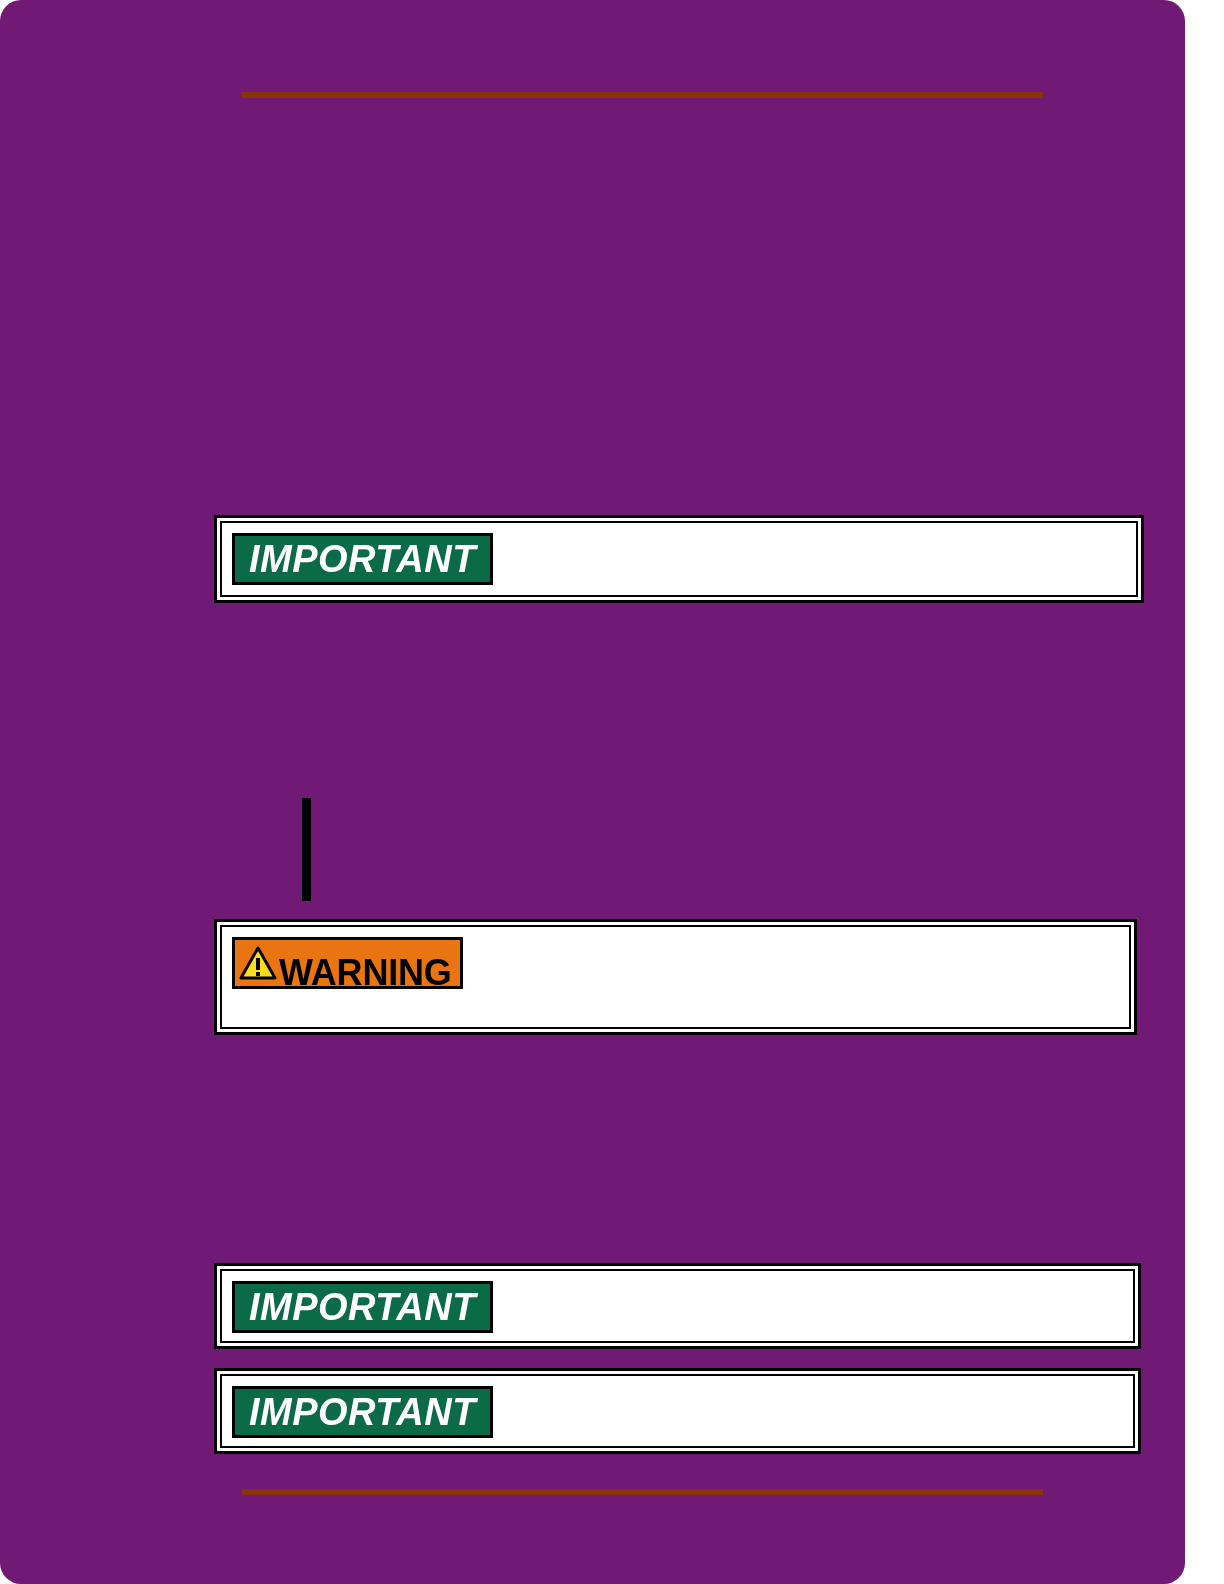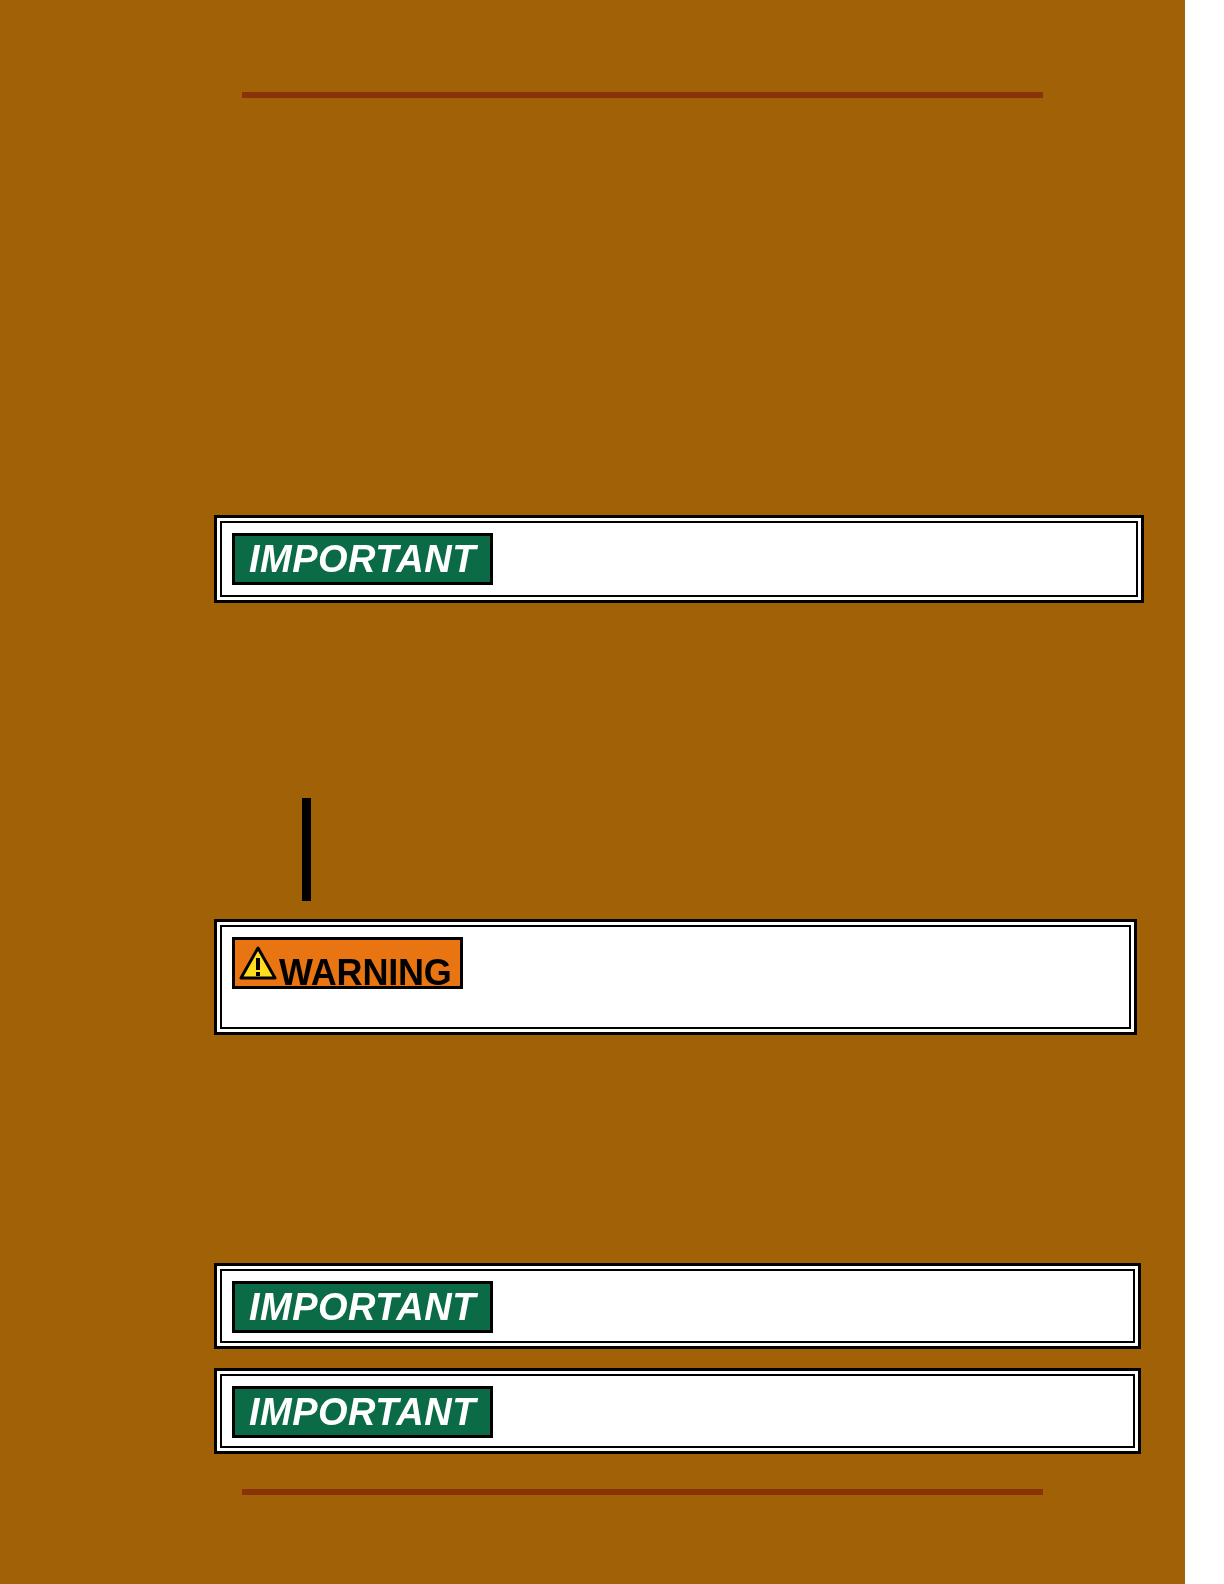--- a/index.html
+++ b/index.html
@@ -10,22 +10,23 @@
   }
   body {
     font-family: "Liberation Sans", sans-serif;
     -webkit-font-smoothing: antialiased;
   }
 
   .page {
     position: relative;
     width: 1185px;
     height: 1584px;
-    background: #a16207;
+    background: #701a75;
     overflow: hidden;
+    border-radius: 21px;
   }
 
   
   .rule {
     position: absolute;
     left: 242px;
     width: 801px;
     height: 6px;
     background: #8a3309;
   }

